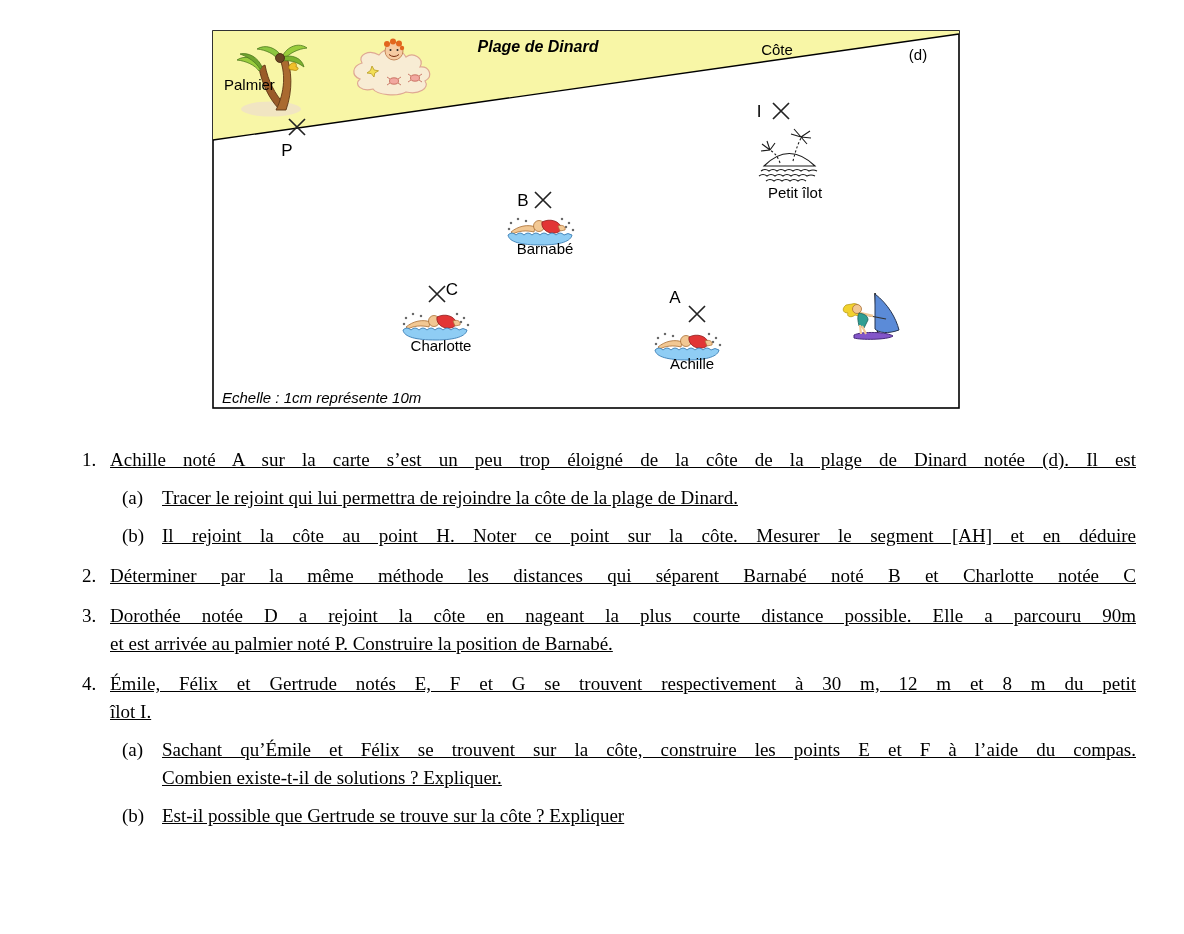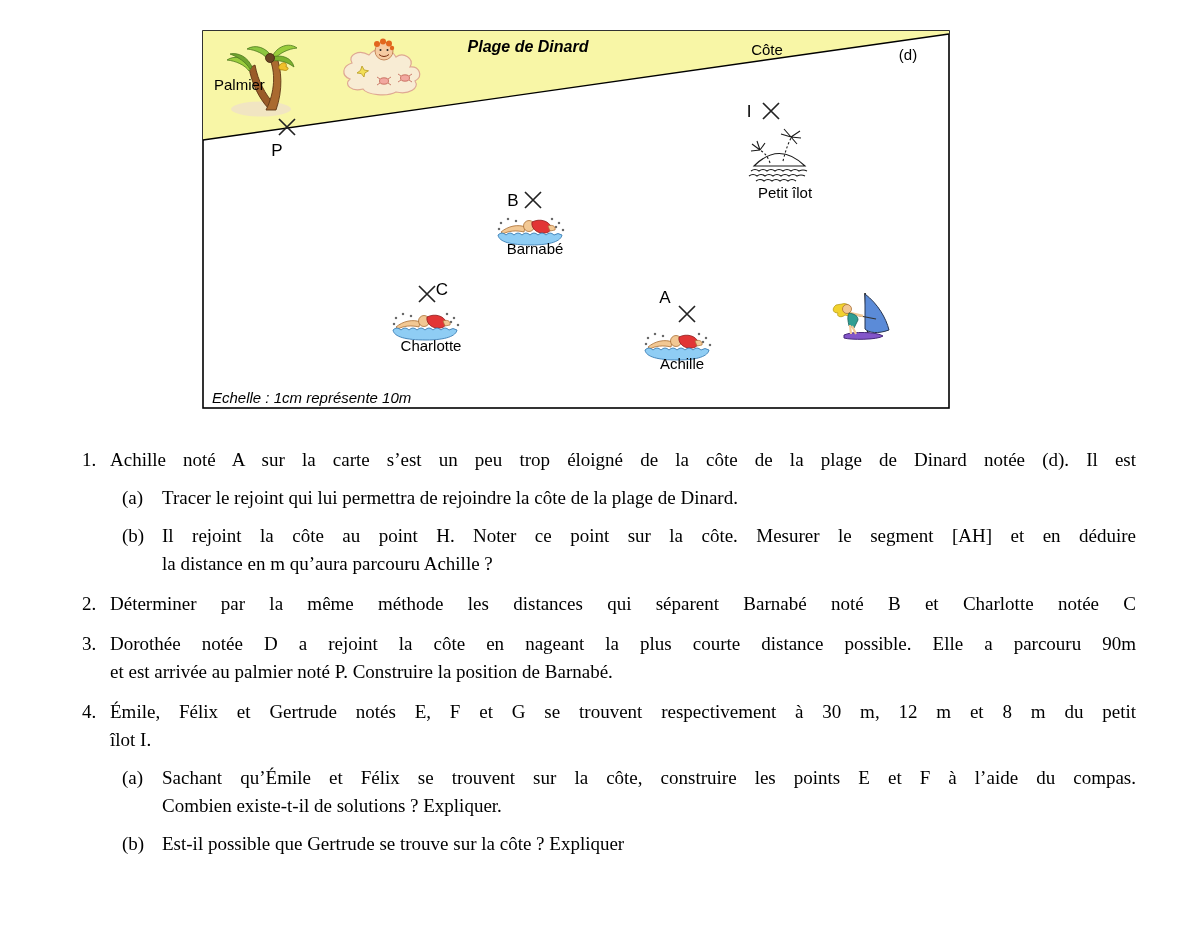--- a/index.html
+++ b/index.html
@@ -1,26 +1,26 @@
 <!DOCTYPE html>
 <html><head>
 <meta charset="utf-8">
 <style>
   html,body{margin:0;padding:0;background:#ffffff;}
   body{width:1184px;height:934px;position:relative;font-family:"Liberation Serif",serif;color:#000;}
 
-  .figure-wrap{position:absolute;left:202px;top:30px;width:748px;height:379px;}
+  .figure-wrap{position:absolute;left:212px;top:30px;width:748px;height:379px;}
 
   .problems{position:absolute;left:82px;top:446px;width:1054px;font-size:19px;line-height:28px;}
   .item{position:relative;padding-left:28px;margin-top:12px;}
   .item:first-child{margin-top:0;}
   .num{position:absolute;left:0;top:0;}
   .sub{position:relative;padding-left:52px;margin-top:10px;}
   .slabel{position:absolute;left:12px;top:0;}
-  .ln{white-space:normal;}
+  .ln{white-space:normal;text-decoration:underline;}
   .ln.just{text-align:justify;text-align-last:justify;}
 
   .fl{font-family:"Liberation Sans",sans-serif;font-size:15px;fill:#000;}
   .fl-pt{font-family:"Liberation Sans",sans-serif;font-size:17px;fill:#000;}
   .fl-title{font-family:"Liberation Sans",sans-serif;font-size:16px;font-weight:bold;font-style:italic;fill:#000;}
   .fl-scale{font-family:"Liberation Sans",sans-serif;font-size:15px;font-style:italic;fill:#000;}
   .cross{stroke:#222;stroke-width:1.7;fill:none;}
 </style>
 </head>
 <body>
@@ -152,21 +152,20 @@
     <div class="item">
       <span class="num">1.</span>
       <div class="ln just">Achille noté A sur la carte s’est un peu trop éloigné de la côte de la plage de Dinard notée (d). Il est</div>
       <div class="sub">
         <span class="slabel">(a)</span>
         <div class="ln">Tracer le rejoint qui lui permettra de rejoindre la côte de la plage de Dinard.</div>
       </div>
       <div class="sub">
         <span class="slabel">(b)</span>
         <div class="ln just">Il rejoint la côte au point H. Noter ce point sur la côte. Mesurer le segment [AH] et en déduire</div>
-        <div class="ln">la distance en m qu’aura parcouru Achille ?</div>
       </div>
     </div>
 
     <div class="item">
       <span class="num">2.</span>
       <div class="ln just">Déterminer par la même méthode les distances qui séparent Barnabé noté B et Charlotte notée C</div>
     </div>
 
     <div class="item">
       <span class="num">3.</span>

